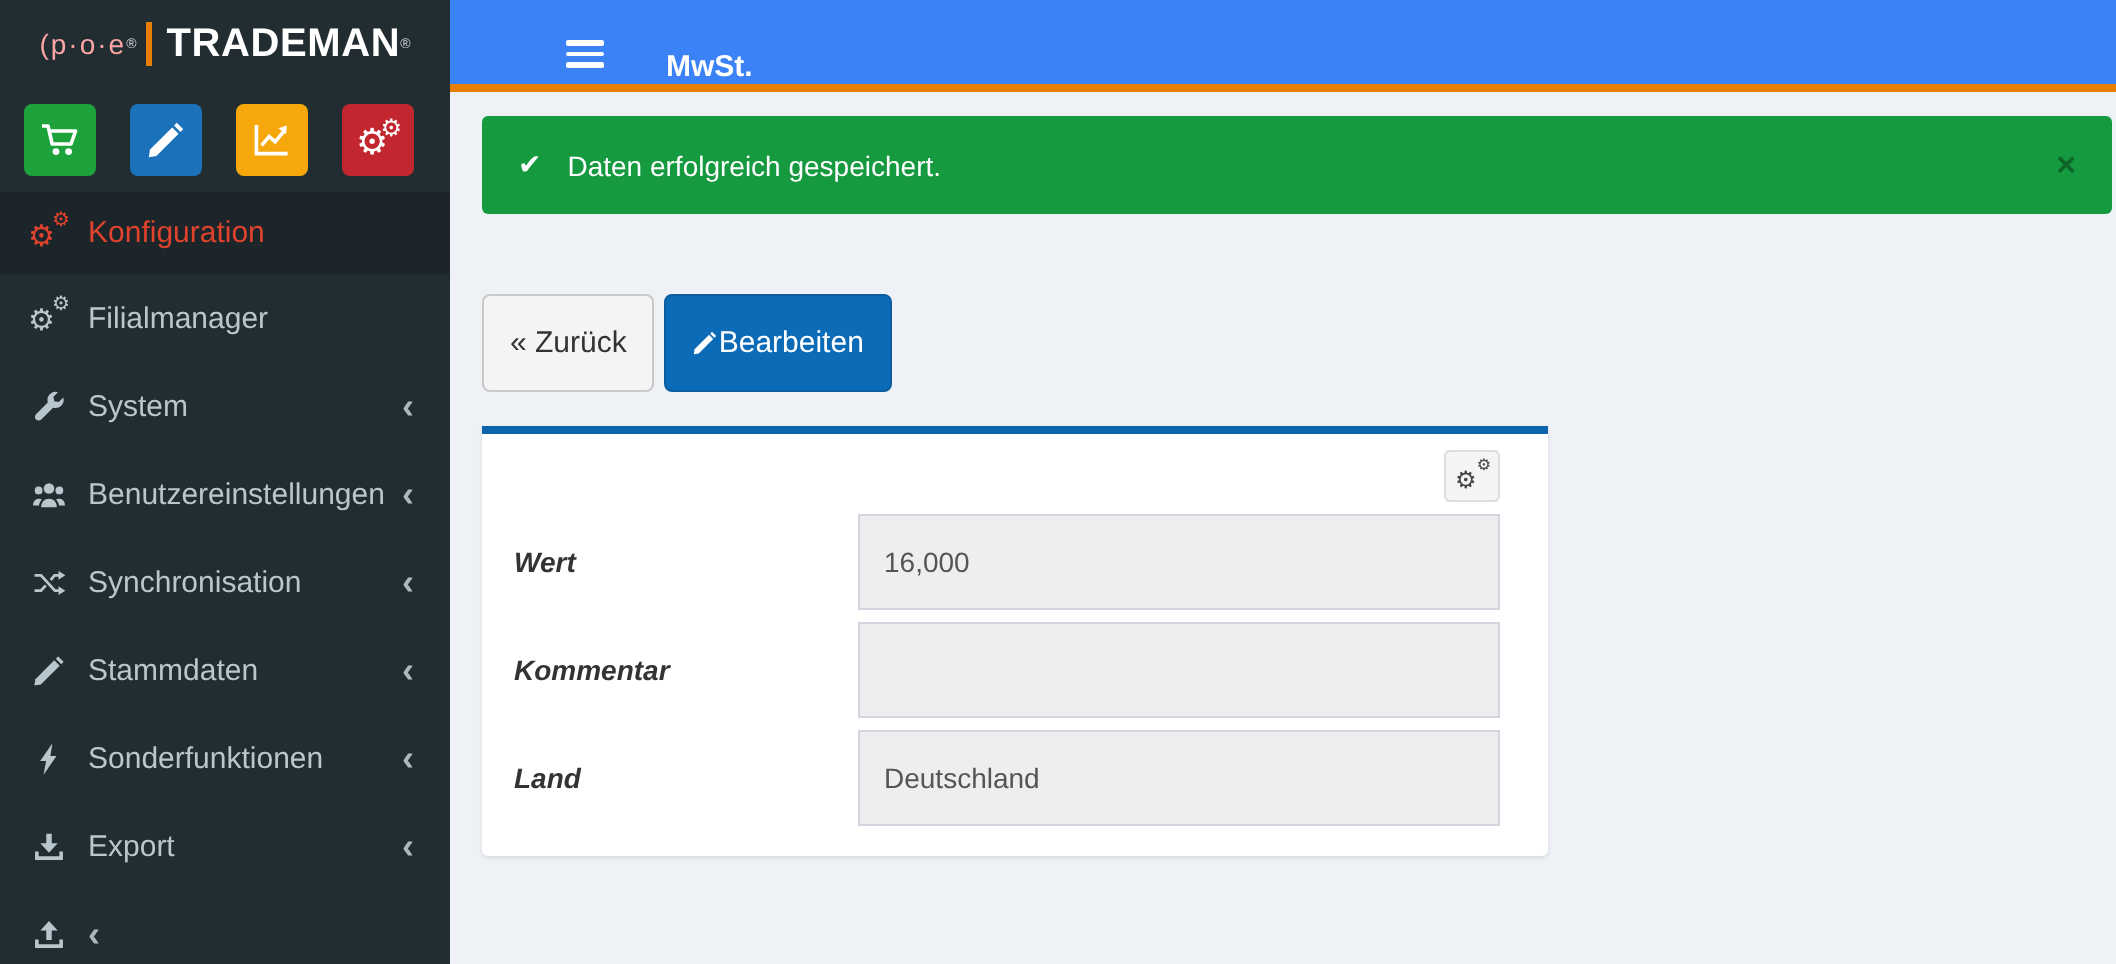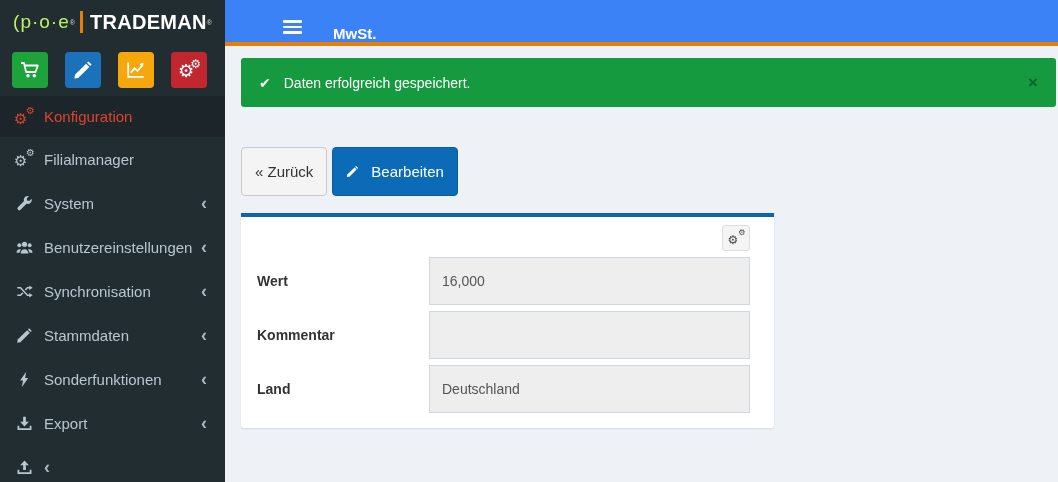--- a/index.html
+++ b/index.html
@@ -3,21 +3,21 @@
 <meta charset="utf-8">
 <style>
   html,body{margin:0;padding:0;background:#eef1f5;}
   *{box-sizing:border-box;}
   .app{width:1058px;height:482px;display:flex;overflow:hidden;
        font-family:"Liberation Sans","DejaVu Sans",sans-serif;font-size:14px;}
 
   
   .sidebar{width:225px;min-width:225px;background:#222d32;display:flex;flex-direction:column;color:#b8c7ce;}
   .logo{height:44px;display:flex;align-items:center;justify-content:center;color:#fff;cursor:pointer;}
-  .logo-prefix{font-size:19px;font-weight:300;letter-spacing:1px;color:#bef264;text-align:center;}
+  .logo-prefix{font-size:14px;font-weight:300;letter-spacing:1px;color:#fca5a5;text-align:center;}
   .logo-reg{font-size:7px;vertical-align:top;color:#cfd6da;}
   .logo-divider{width:3px;height:22px;background:#e97e06;margin:0 7px 0 5px;}
   .logo-name{font-weight:700;font-size:20px;letter-spacing:.3px;}
   .logo-tm{font-size:7px;vertical-align:top;color:#cfd6da;}
 
   .shortcuts{display:flex;gap:17px;padding:8px 12px 8px;}
   .sc-btn{width:36px;height:36px;border-radius:4px;border:none;cursor:pointer;
           display:flex;align-items:center;justify-content:center;color:#fff;padding:0;}
   .sc-green{background:#1ea33c;} .sc-blue{background:#1b72bb;}
   .sc-yellow{background:#f5a70b;} .sc-red{background:#c2272f;}
@@ -55,34 +55,34 @@
          display:flex;align-items:center;padding:0 16px 0 18px;}
   .alert-check{font-size:14px;margin-right:13px;}
   .alert-msg{font-size:14px;}
   .alert-close{margin-left:auto;color:rgba(0,0,0,.35);font-size:17px;font-weight:700;
                background:none;border:none;cursor:pointer;line-height:1;padding:0 2px;}
 
   .toolbar{margin-top:40px;display:flex;gap:5px;}
   .btn{height:49px;border-radius:4px;font-size:15px;display:inline-flex;align-items:center;
        padding:0 13px;cursor:pointer;font-family:inherit;}
   .btn-back{background:#f4f4f4;border:1px solid #c9c9c9;color:#333;}
-  .btn-edit{background:#0c6bb7;border:1px solid #0a5e9f;color:#fff;gap:12px;}
+  .btn-edit{background:#0c6bb7;border:1px solid #0a5e9f;color:#fff;gap:0;}
   .btn-edit svg{width:13px;height:13px;}
 
   .panel{margin-top:17px;width:533px;background:#fff;border-top:4px solid #0e65ad;
          border-radius:0 0 3px 3px;box-shadow:0 1px 2px rgba(0,0,0,.1);
          padding:8px 24px 15px 16px;}
   .panel-tools{display:flex;justify-content:flex-end;height:26px;}
   .tool-btn{width:28px;height:26px;background:#f4f4f4;border:1px solid #ddd;border-radius:3px;
             color:#444;display:flex;align-items:center;justify-content:center;cursor:pointer;padding:0;}
   .tool-btn .gears-glyph{width:17px;height:15px;}
   .tool-btn .gbig{font-size:12px;} .tool-btn .gsmall{font-size:8px;}
 
   .form-row{display:flex;align-items:center;margin-top:6px;}
-  .form-label{width:172px;font-weight:700;color:#333;font-size:14px;}
+  .form-label{width:172px;font-weight:700;color:#333;font-size:14px;font-style:italic;}
   .form-input{flex:1;height:48px;background:#eee;border:1px solid #d2d6de;color:#555;
               font-size:14px;padding:0 12px;font-family:inherit;border-radius:0;}
   .hidden-defs{position:absolute;width:0;height:0;overflow:hidden;}
 </style>
 </head>
 <body>
 
 <svg class="hidden-defs" xmlns="http://www.w3.org/2000/svg">
   <symbol id="sym-cart" viewBox="0 0 20 20">
     <path d="M1 3h3l2.1 9h9.4l2.3-6.5H5" fill="none" stroke="currentColor" stroke-width="1.8" stroke-linejoin="round"></path>

